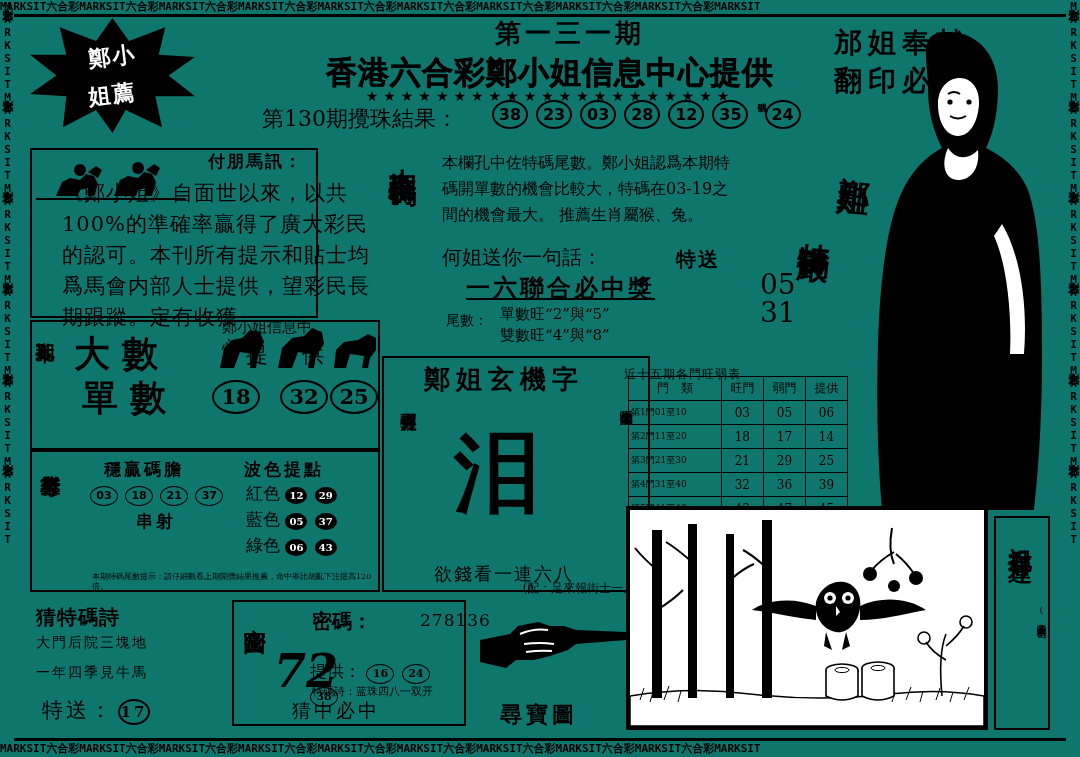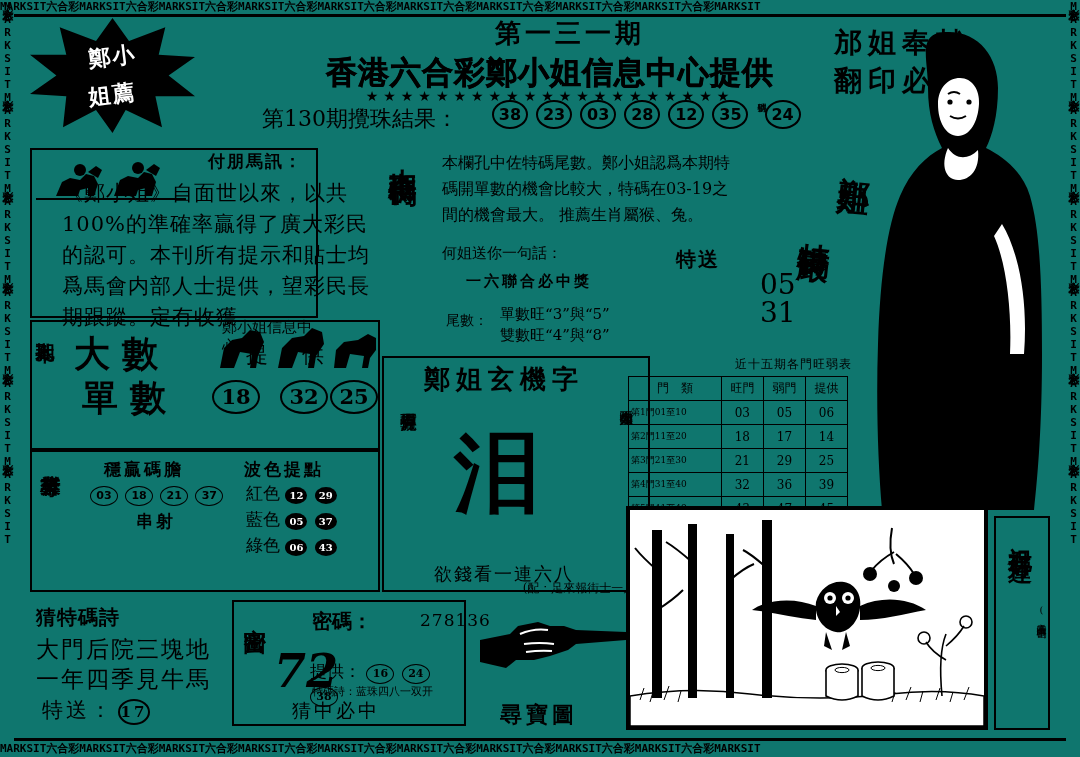--- a/index.html
+++ b/index.html
@@ -43,22 +43,22 @@
   .p-text{position:absolute;left:30px;top:28px;width:310px;font-size:21px;line-height:31px;font-family:"DejaVu Serif","Liberation Serif",serif;letter-spacing:1px;}
   .sig{position:absolute;left:190px;top:168px;font-size:15px;font-family:"DejaVu Serif","Liberation Serif",serif;}
 
   
   #benqi{left:382px;top:146px;width:58px;height:180px;}
   .vtxt{writing-mode:vertical-rl;text-orientation:upright;font-family:"DejaVu Serif","Liberation Serif",serif;font-weight:bold;}
 
   
   .midtext{position:absolute;left:442px;top:150px;width:300px;font-size:16px;line-height:26px;font-family:"DejaVu Serif","Liberation Serif",serif;}
   .teso{position:absolute;left:676px;top:246px;font-size:20px;font-weight:bold;font-family:"DejaVu Serif","Liberation Serif",serif;letter-spacing:2px;}
-  .lineq{position:absolute;left:442px;top:244px;font-size:15px;font-family:"DejaVu Serif","Liberation Serif",serif;}
-  .slogan2{position:absolute;left:466px;top:272px;font-size:15px;font-weight:bold;font-family:"DejaVu Serif","Liberation Serif",serif;letter-spacing:3px;}
+  .lineq{position:absolute;left:442px;top:244px;font-size:20px;font-family:"DejaVu Serif","Liberation Serif",serif;}
+  .slogan2{position:absolute;left:466px;top:272px;font-size:24px;font-weight:bold;font-family:"DejaVu Serif","Liberation Serif",serif;letter-spacing:3px;text-decoration:underline;}
   .num05{position:absolute;left:760px;top:268px;font-size:28px;font-family:"DejaVu Serif","Liberation Serif",serif;}
   .num31{position:absolute;left:760px;top:296px;font-size:28px;font-family:"DejaVu Serif","Liberation Serif",serif;}
   .weishu{position:absolute;left:446px;top:312px;font-size:14px;font-family:"DejaVu Serif","Liberation Serif",serif;}
   .weishu2{position:absolute;left:500px;top:304px;font-size:15px;line-height:21px;font-family:"DejaVu Serif","Liberation Serif",serif;}
 
   
   #lady{position:absolute;left:852px;top:24px;width:196px;height:490px;}
   .ladyname{position:absolute;left:800px;top:150px;width:80px;font-size:32px;font-weight:bold;font-family:"DejaVu Serif","Liberation Serif",serif;writing-mode:vertical-rl;text-orientation:upright;transform:rotate(6deg);letter-spacing:4px;}
   .ladyname2{position:absolute;left:760px;top:216px;width:80px;font-size:32px;font-weight:bold;font-family:"DejaVu Serif","Liberation Serif",serif;writing-mode:vertical-rl;text-orientation:upright;transform:rotate(6deg);letter-spacing:4px;}
 
@@ -84,29 +84,29 @@
   .xj-title{position:absolute;left:8px;top:4px;width:224px;text-align:center;font-size:26px;font-weight:bold;font-family:"DejaVu Serif","Liberation Serif",serif;letter-spacing:6px;}
   .xj-left{position:absolute;left:12px;top:42px;font-size:17px;line-height:25px;font-family:"DejaVu Serif","Liberation Serif",serif;writing-mode:vertical-rl;text-orientation:upright;height:130px;}
   .xj-right{position:absolute;right:10px;top:42px;font-size:14px;line-height:22px;font-family:"DejaVu Serif","Liberation Serif",serif;writing-mode:vertical-rl;text-orientation:upright;height:132px;}
   .xj-big{position:absolute;left:70px;top:58px;font-size:86px;font-weight:bold;font-family:"DejaVu Serif","Liberation Serif",serif;}
   .xj-l1{position:absolute;left:14px;top:182px;width:212px;text-align:center;font-size:18px;font-family:"DejaVu Serif","Liberation Serif",serif;letter-spacing:2px;}
   .xj-l2{position:absolute;left:14px;top:204px;width:212px;text-align:center;font-size:18px;font-family:"DejaVu Serif","Liberation Serif",serif;letter-spacing:2px;}
   .xj-note{position:absolute;right:8px;top:222px;font-size:12px;font-family:"DejaVu Serif","Liberation Serif",serif;}
 
   
   #tablePanel{left:624px;top:356px;width:228px;height:158px;}
-  .tbl-title{position:absolute;left:0;top:0;width:228px;text-align:right;font-size:12px;font-family:"DejaVu Serif","Liberation Serif",serif;letter-spacing:1px;}
+  .tbl-title{position:absolute;left:0;top:10px;width:228px;text-align:left;font-size:12px;font-family:"DejaVu Serif","Liberation Serif",serif;letter-spacing:1px;}
   table.grid{position:absolute;left:4px;top:20px;border-collapse:collapse;width:220px;font-family:"DejaVu Serif","Liberation Serif",serif;}
   table.grid td,table.grid th{border:1px solid #000;font-size:12px;text-align:center;height:21px;font-weight:normal;}
   table.grid td.rowhdr{font-size:9px;text-align:left;padding-left:2px;}
 
   
   #guess{left:30px;top:600px;width:196px;height:126px;}
   .gt{position:absolute;left:6px;top:4px;font-size:20px;font-weight:bold;font-family:"DejaVu Serif","Liberation Serif",serif;letter-spacing:1px;}
-  .gl{position:absolute;left:6px;font-size:23px;font-family:Liberation Mono, monospace;letter-spacing:2px;}
+  .gl{position:absolute;left:6px;font-size:14px;font-family:Liberation Mono, monospace;letter-spacing:2px;}
   .gteso{position:absolute;left:12px;top:96px;font-size:21px;font-family:"DejaVu Serif","Liberation Serif",serif;letter-spacing:3px;}
   .gteso .circnum2{display:inline-block;width:28px;height:22px;border:2px solid #000;border-radius:50%;text-align:center;line-height:22px;font-size:15px;font-weight:bold;vertical-align:middle;margin-left:4px;}
 
   
   #mitu{left:232px;top:600px;width:234px;height:126px;}
   .mt-l{position:absolute;left:6px;top:8px;font-size:23px;font-weight:bold;font-family:"DejaVu Serif","Liberation Serif",serif;writing-mode:vertical-rl;text-orientation:upright;letter-spacing:4px;}
   .mt-code{position:absolute;left:78px;top:6px;font-size:20px;font-weight:bold;font-family:"DejaVu Serif","Liberation Serif",serif;}
   .mt-codev{position:absolute;left:186px;top:8px;font-size:17px;font-family:"DejaVu Serif","Liberation Serif",serif;letter-spacing:1px;}
   .mt-poem{position:absolute;left:78px;top:34px;font-size:11px;font-family:"DejaVu Serif","Liberation Serif",serif;margin-top:48px;}
   .mt-72{position:absolute;left:40px;top:42px;font-size:46px;font-weight:bold;font-family:"DejaVu Serif","Liberation Serif",serif;font-style:italic;}
@@ -186,21 +186,21 @@
     <span>本欄孔中佐特碼尾數。鄭小姐認爲本期特碼開單數的機會比較大，特碼在03-19之間的機會最大。</span>
     <span>推薦生肖屬猴、兔。</span>
   </div>
   <div class="lineq">何姐送你一句話：</div>
   <div class="teso">特送</div>
   <div class="slogan2">一六聯合必中獎</div>
   <div class="num05">05</div>
   <div class="num31">31</div>
   <div class="weishu">尾數：</div>
   <div class="weishu2">
-    <div>單數旺“3”與“5”</div>
+    <div>單數旺“2”與“5”</div>
     <div>雙數旺“4”與“8”</div>
   </div>
 
   <div id="lady">
     <svg viewBox="0 0 196 490" width="196" height="490">
       <path d="M96 8 C128 8 146 34 146 64 C146 92 140 112 134 124 C150 132 170 146 178 172 C188 206 190 260 190 330 C190 400 186 450 182 486 L30 486 C26 440 24 380 26 320 C28 250 36 200 48 172 C58 148 74 132 90 124 C82 108 76 90 76 64 C76 34 64 8 96 8 Z" fill="#000"></path>
       <path d="M108 54 C120 54 128 66 127 80 C126 98 118 112 106 112 C94 112 86 98 86 80 C86 64 96 54 108 54 Z" fill="#fff"></path>
       <path d="M96 70 q6 -4 12 0" stroke="#000" stroke-width="2" fill="none"></path>
       <path d="M98 92 q8 5 16 0" stroke="#000" stroke-width="2" fill="none"></path>
       <circle cx="98" cy="78" r="2.6" fill="#000"></circle>
@@ -255,20 +255,21 @@
     <div class="colorrow" style="left:214px;top:56px">
       <span>藍色</span>
       <span class="cball">05</span>
       <span class="cball">37</span>
     </div>
     <div class="colorrow" style="left:214px;top:82px">
       <span>綠色</span>
       <span class="cball">06</span>
       <span class="cball">43</span>
     </div>
+    <div class="smallnote">本期特碼尾數提示：請仔細觀看上期開獎結果推薦，命中率比胡亂下注提高120倍。</div>
   </div>
 
   <div class="blk bord" id="xuanji">
     <div class="xj-title">鄭姐玄機字</div>
     <div class="xj-left">男兒有淚不輕彈</div>
     <div class="xj-right">自嘆命生不如人</div>
     <div class="xj-big">泪</div>
     <div class="xj-l2">欲錢看一連六八</div>
     <div class="xj-note">(配：足來報街士一月)</div>
   </div>

